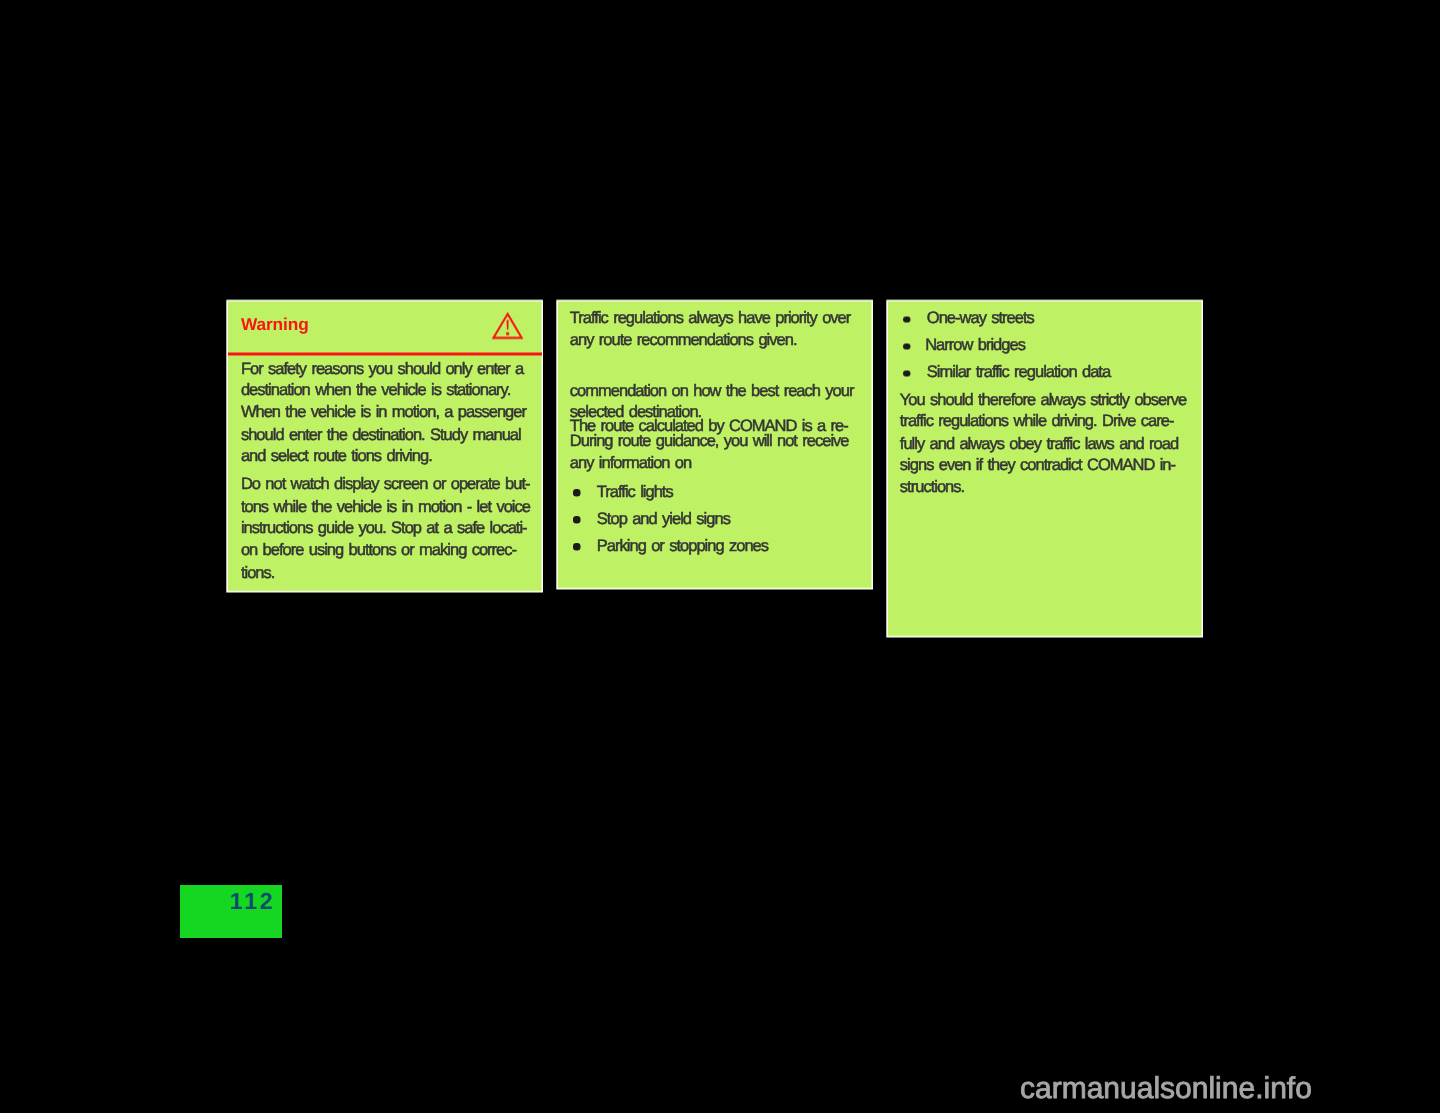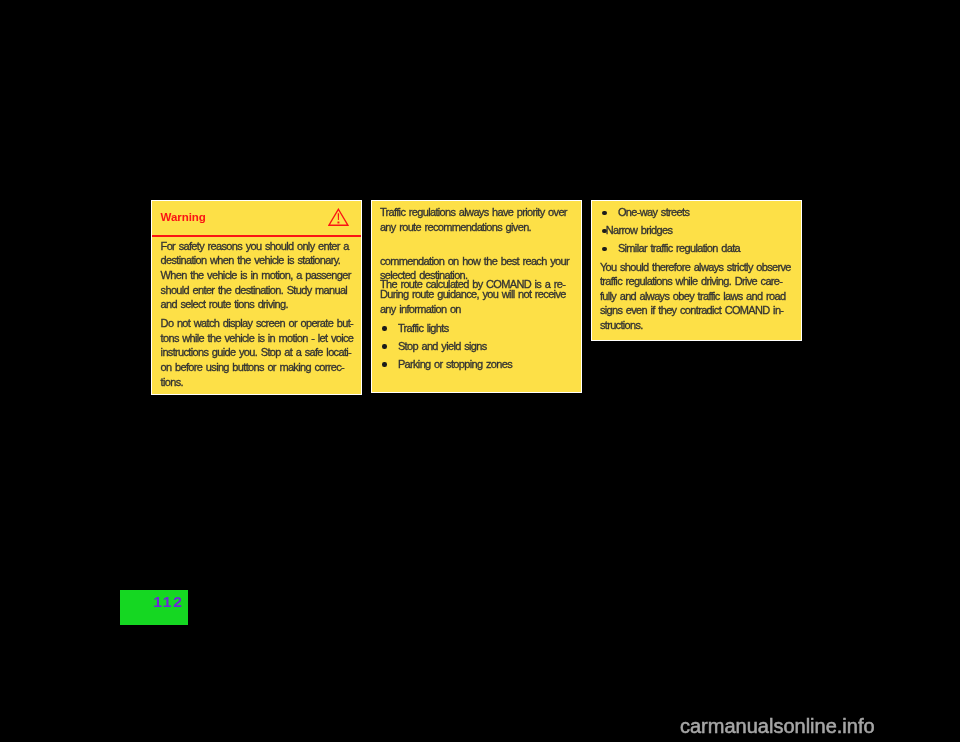--- a/index.html
+++ b/index.html
@@ -11,42 +11,42 @@
   .section-tab .lbl, .pagenum .n{transform:translateZ(0);}
 
   
   .section-tab{position:absolute;left:120px;top:119px;width:241.5px;height:33px;
                background:#15d722;}
   .section-tab .lbl{position:absolute;left:33.5px;top:8px;font-size:15px;
                     font-weight:bold;color:#ffffff;letter-spacing:-0.05px;
                     line-height:22px;}
 
   
-  .box{position:absolute;background:#fde047;box-sizing:border-box;overflow:hidden;
+  .box{position:absolute;background:#bef264;box-sizing:border-box;overflow:hidden;
        border:1.2px solid #ffffff;}
   .b1{left:150.8px;top:199.8px;width:211.4px;height:195.4px;}
   .b2{left:370.8px;top:199.8px;width:211.4px;height:193.6px;}
-  .b3{left:590.8px;top:199.8px;width:211.4px;height:141px;}
+  .b3{left:590.8px;top:199.8px;width:211.4px;height:225px;}
 
   
   .wtitle{position:absolute;left:8.8px;font-size:11.5px;font-weight:bold;
           color:#fb1414;letter-spacing:-0.05px;line-height:12px;}
   .wicon{position:absolute;left:176.3px;top:7.4px;width:21px;height:19px;}
   .wrule{position:absolute;left:-1.2px;width:211.4px;height:1.9px;background:#fb1414;}
 
   
   .ln{position:absolute;font-size:11px;line-height:11px;color:#353535;
       letter-spacing:-0.66px;word-spacing:1.15px;white-space:nowrap;
       -webkit-text-stroke:0.32px #323232;}
   .bullet{position:absolute;width:4.4px;height:4.4px;border-radius:50%;background:#1b1b1b;}
 
   
   .pagenum{position:absolute;left:120px;top:590px;width:67.5px;height:34.5px;background:#15d722;}
   .pagenum .n{position:absolute;left:33.2px;top:0.9px;font-size:15.5px;font-weight:bold;
-              color:#6d28d9;letter-spacing:1.8px;line-height:21px;}
+              color:#0c4a6e;letter-spacing:1.8px;line-height:21px;}
 
   .wm{position:absolute;left:680px;top:711px;font-size:20px;color:#a6a6a6;
       font-family:"Liberation Sans",sans-serif;letter-spacing:0px;line-height:30px;
       -webkit-text-stroke:0.55px #a6a6a6;}
 </style>
 </head>
 <body>
 
 <div class="page">
 
@@ -106,21 +106,21 @@
   </div>
 
   <div class="box b3">
     <div id="c3b">
         <div>
           <div class="bullet" style="left: 10.7px; top: 10px;"></div>
           <div class="ln" style="left: 26.1px; top: 6.6px;">One-way streets</div>
         </div>
         <div>
           <div class="bullet" style="left: 10.7px; top: 28.05px;"></div>
-          <div class="ln" style="left: 14px; top: 24.65px;">Narrow bridges</div>
+          <div class="ln" style="left: 25px; top: 24.65px;">Narrow bridges</div>
         </div>
         <div>
           <div class="bullet" style="left: 10.7px; top: 46.1px;"></div>
           <div class="ln" style="left: 26.1px; top: 42.7px;">Similar traffic regulation data</div>
         </div>
       </div>
     <div id="c3p">
         <div class="ln" style="left: 8.1px; top: 60.8px;">You should therefore always strictly observe</div>
         <div class="ln" style="left: 8.1px; top: 75.4px;">traffic regulations while driving. Drive care-</div>
         <div class="ln" style="left: 8.1px; top: 90px;">fully and always obey traffic laws and road</div>

